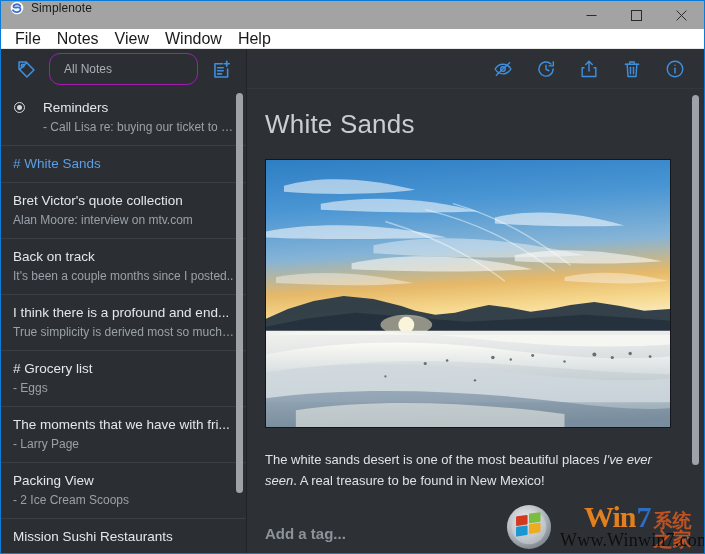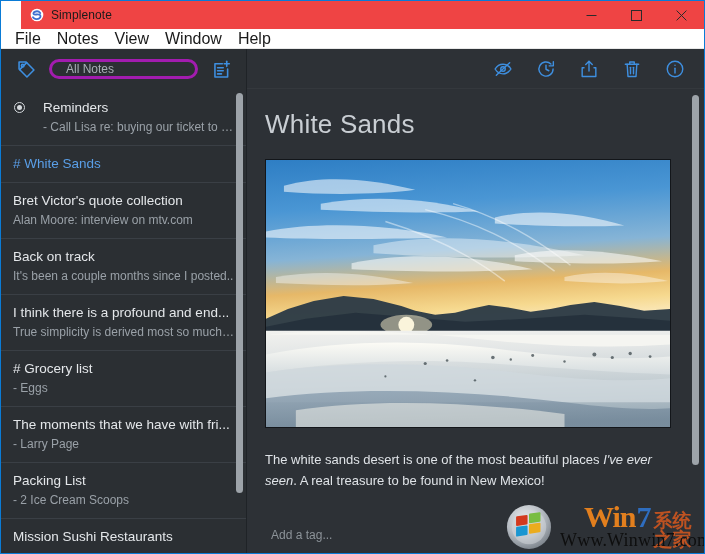--- a/index.html
+++ b/index.html
@@ -15,26 +15,25 @@
     border: 1px solid #0a7bd6;
     background: #ffffff;
     display: flex;
     flex-direction: column;
     overflow: hidden;
   }
 
   
   .titlebar {
     height: 28px;
-    background: #ef4444;
-    display: flex;
-    align-items: center;
+    background: #a3a3a3;
+    display: flex;
+    align-items: flex-start;
     flex: 0 0 28px;
     position: relative;
-    margin-left: 20px;
   }
   .title-left { display: flex; align-items: center; padding-left: 9px; gap: 7px; }
   .app-logo {
     width: 14px; height: 14px;
     position: relative;
     display: block;
   }
   .title-text {
     font-size: 12px;
     color: #1a1a1a;
@@ -92,22 +91,22 @@
     flex: 0 0 40px;
     display: flex;
     align-items: center;
     padding: 0 12px;
     gap: 10px;
     background: #2b2f33;
   }
   .tag-icon-btn { width: 26px; height: 26px; display: flex; align-items: center; justify-content: center; }
   .search-pill {
     flex: 1 1 auto;
-    height: 20px;
-    border: 3px solid #a21caf;
+    height: 32px;
+    border: 1px solid #a21caf;
     border-radius: 11px;
     display: flex;
     align-items: center;
     padding: 0 14px;
   }
   .search-pill span {
     font-size: 12px;
     color: #a9b0b7;
   }
   .newnote-btn { width: 26px; height: 26px; display: flex; align-items: center; justify-content: center; }
@@ -234,24 +233,25 @@
     margin-top: 21px;
     font-size: 13px;
     line-height: 21px;
     color: #dfe3e7;
     max-width: 408px;
   }
   .body-text em { font-style: italic; }
 
   .tagbar {
     position: absolute;
-    left: 24px;
+    left: 18px;
     bottom: 11px;
-    font-size: 12px;
+    font-size: 15px;
     color: #8c9399;
+    font-weight: bold;
   }
 
   .editor-scroll {
     position: absolute;
     right: 5px; top: 6px;
     width: 7px;
     height: 370px;
     background: #9da3a9;
     border-radius: 4px;
   }
@@ -404,21 +404,21 @@
             </div>
             <div class="note-row">
               <div class="note-title"># Grocery list</div>
               <div class="note-preview">- Eggs</div>
             </div>
             <div class="note-row">
               <div class="note-title">The moments that we have with fri...</div>
               <div class="note-preview">- Larry Page</div>
             </div>
             <div class="note-row">
-              <div class="note-title">Packing List</div>
+              <div class="note-title">Packing View</div>
               <div class="note-preview">- 2 Ice Cream Scoops</div>
             </div>
             <div class="note-row">
               <div class="note-title">Mission Sushi Restaurants</div>
             </div>
           </div>
         <div class="list-scroll"></div>
       </div>
     </div>
 

